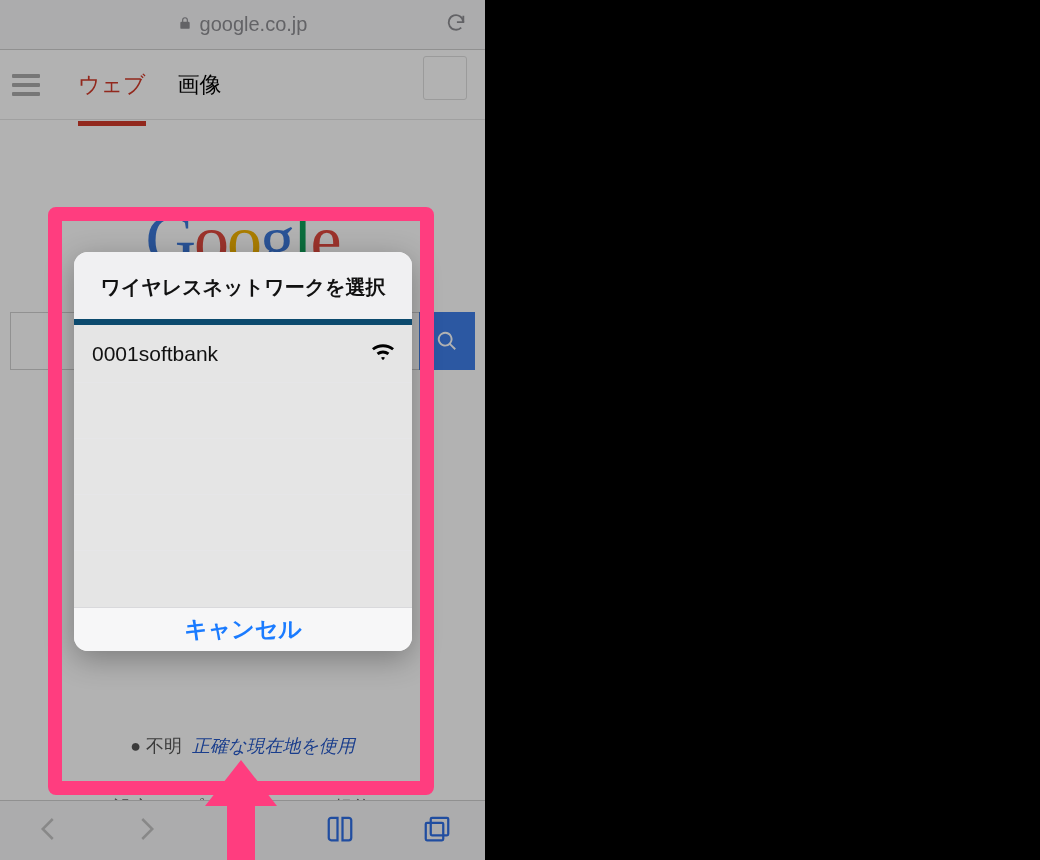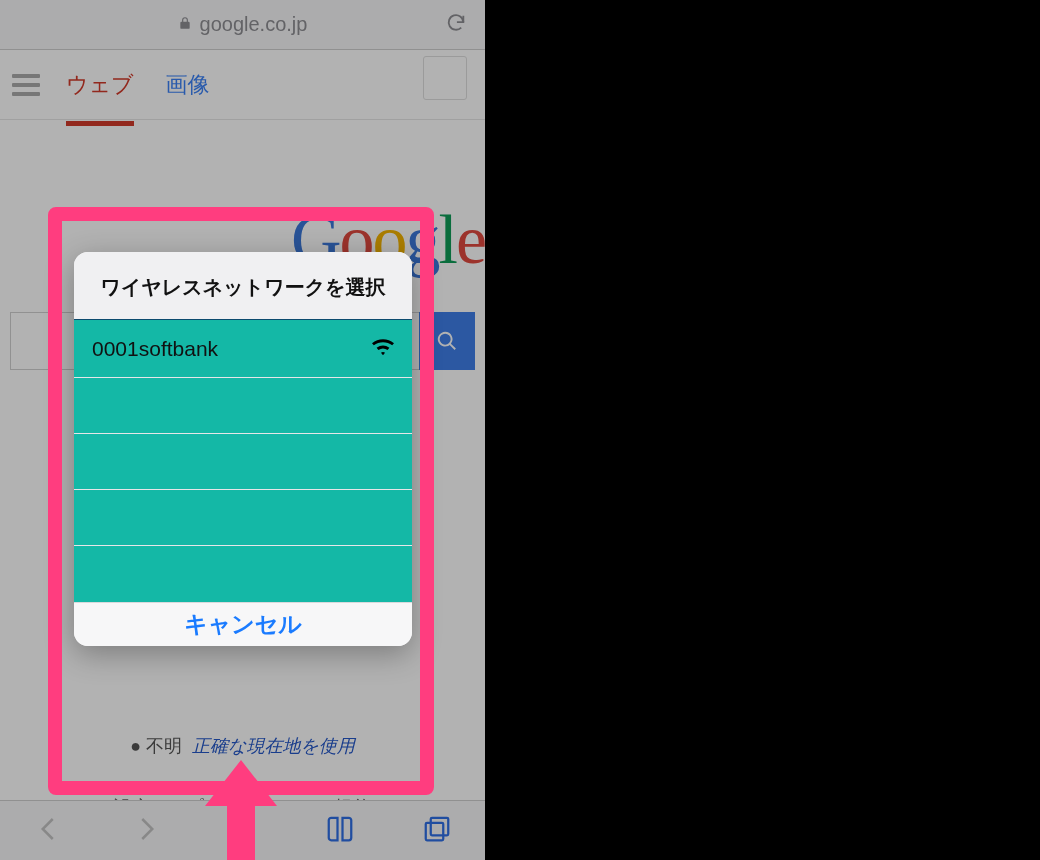--- a/index.html
+++ b/index.html
@@ -9,32 +9,32 @@
   .right-black { flex: 1; background: #000; }
 
   
   .urlbar { height: 50px; background: #f7f7f8; border-bottom: 1px solid #cfcfcf; display: flex; align-items: center; justify-content: center; position: relative; }
   .urlbar .url { display: flex; align-items: center; gap: 8px; color: #8e8e93; font-size: 20px; }
   .urlbar .lock-icon svg { width: 14px; height: 16px; fill: #8e8e93; }
   .urlbar .refresh { position: absolute; right: 18px; top: 50%; transform: translateY(-50%); }
   .urlbar .refresh svg { width: 22px; height: 22px; stroke: #8e8e93; fill: none; }
 
   
-  .tabs-row { height: 70px; display: flex; align-items: center; padding: 0 6px; border-bottom: 1px solid #e6e6e6; }
+  .tabs-row { height: 70px; display: flex; align-items: center; padding: 0 6px; border-bottom: 1px solid #e6e6e6; gap: 12px; }
   .menu-icon { width: 40px; display:flex; flex-direction:column; gap:5px; align-items:center; justify-content:center; padding:0 6px; }
   .menu-icon div { width: 28px; height: 4px; background: #ababab; border-radius: 1px; }
   .tabs { display: flex; align-items: center; gap: 32px; margin-left: 20px; font-size: 22px; }
-  .tab { color: #3b82f6; padding: 6px 0; }
+  .tab { color: #000000; padding: 6px 0; }
   .tab.active { color: #d23a2a; position: relative; }
   .tab.active::after { content:""; position:absolute; left:0; right:0; bottom:-20px; height:5px; background:#d23a2a; }
   .apps-square { position:absolute; right: 18px; top: 6px; width: 44px; height: 44px; border: 1px solid #dedede; border-radius: 3px; }
 
   
   .content { position: relative; height: calc(860px - 50px - 70px - 60px); }
-  .logo-wrap { text-align:right; margin-top: 80px; }
+  .logo-wrap { text-align:center; margin-top: 80px; }
   .logo { font-family: Georgia, 'Times New Roman', serif; font-size: 70px; letter-spacing: -2px; }
   .logo .g1 { color:#3c78d8; } .logo .o1{color:#e04a3f;} .logo .o2{color:#f4b400;} .logo .g2{color:#3c78d8;} .logo .l{color:#0f9d58;} .logo .e{color:#e04a3f;}
   .search-row { margin: 32px 10px 0 10px; display:flex; gap:0; }
   .search-input { flex:1; height:58px; border:1px solid #d0d0d0; border-right:none; background:#fff; }
   .search-btn { width:56px; height:58px; background:#3f7fe8; display:flex; align-items:center; justify-content:center; }
   .search-btn svg { width:22px; height:22px; fill:#fff; }
 
   .footer-links { position:absolute; bottom: 12px; left:0; right:0; text-align:center; color:#888; font-size:19px; line-height: 2.1; }
   .footer-links a { color:#606060; text-decoration:none; margin: 0 14px; }
   .loc-row { color:#555; font-size:18px; margin-bottom: 22px; }
@@ -49,22 +49,22 @@
   
   .dim { position:absolute; inset:0; background:rgba(0,0,0,0.30); }
 
   
   .highlight { position:absolute; left:48px; top:207px; width:386px; height:588px; border:14px solid #ff3d7f; border-radius:8px; box-sizing:border-box; pointer-events:none; }
   .arrow { position:absolute; left:205px; top:760px; pointer-events:none; }
   .arrow svg { width:72px; height:120px; }
 
   
   .dialog { position:absolute; left:74px; top:252px; width:338px; background:#f7f7f8; border-radius:14px; overflow:hidden; box-shadow: 0 8px 30px rgba(0,0,0,0.3); }
-  .dialog-header { padding: 22px 16px 18px 16px; text-align:center; background:#f0f0f2; border-bottom:1px solid #0c4a6e; font-size:20px; font-weight:600; color:#111; }
-  .wifi-list { background:#14b8a6; }
+  .dialog-header { padding: 22px 16px 18px 16px; text-align:center; background:#f0f0f2; border-bottom:6px solid #0c4a6e; font-size:20px; font-weight:600; color:#111; }
+  .wifi-list { background:#e5e5e5; }
   .wifi-item { display:flex; align-items:center; justify-content:space-between; padding: 0 18px; height:58px; border-bottom:1px solid #e6e6e8; font-size:21px; color:#111; }
   .wifi-item.empty { height:56px; }
   .wifi-icon svg { width:22px; height:18px; fill:#000; }
   .dialog-cancel { height:44px; display:flex; align-items:center; justify-content:center; border-top:1px solid #d9d9dc; background:#f7f7f8; color:#1a7bff; font-size:23px; font-weight:600; }
 
 </style>
 </head>
 <body>
 
 <div class="phone-area">

